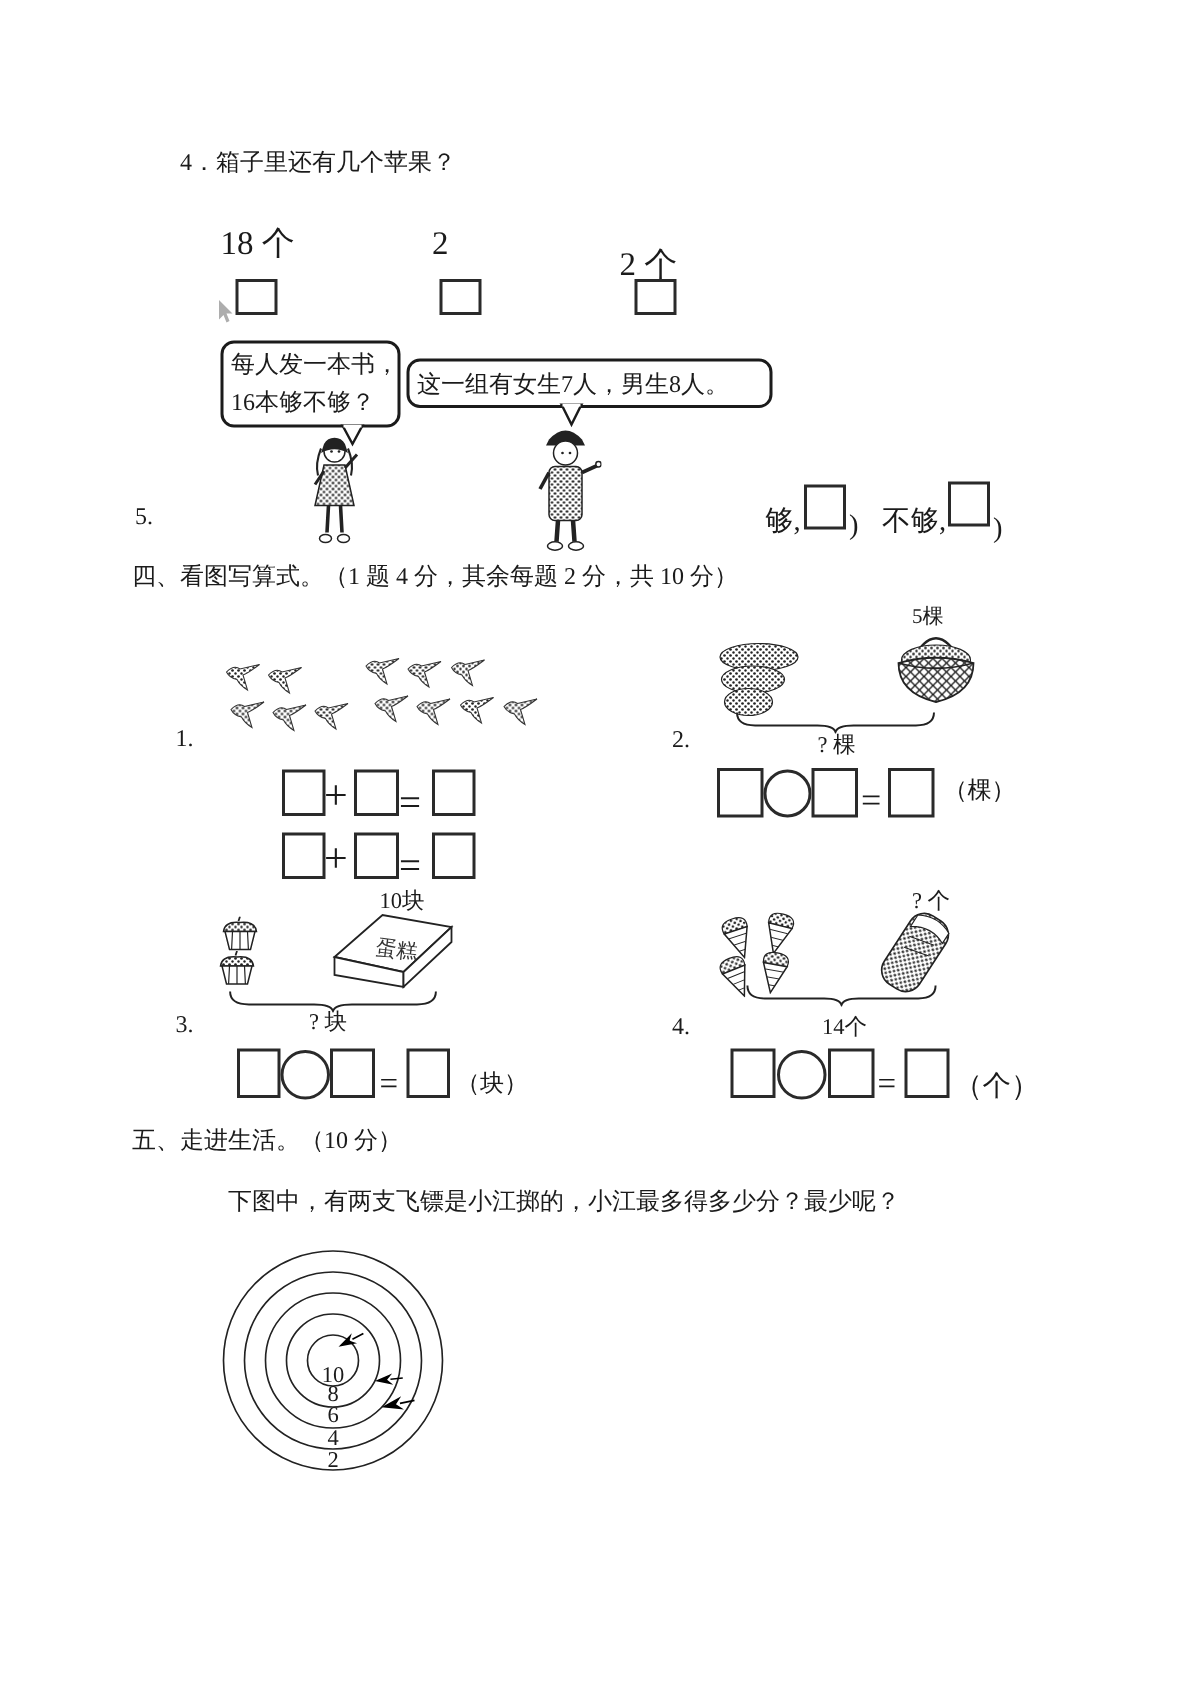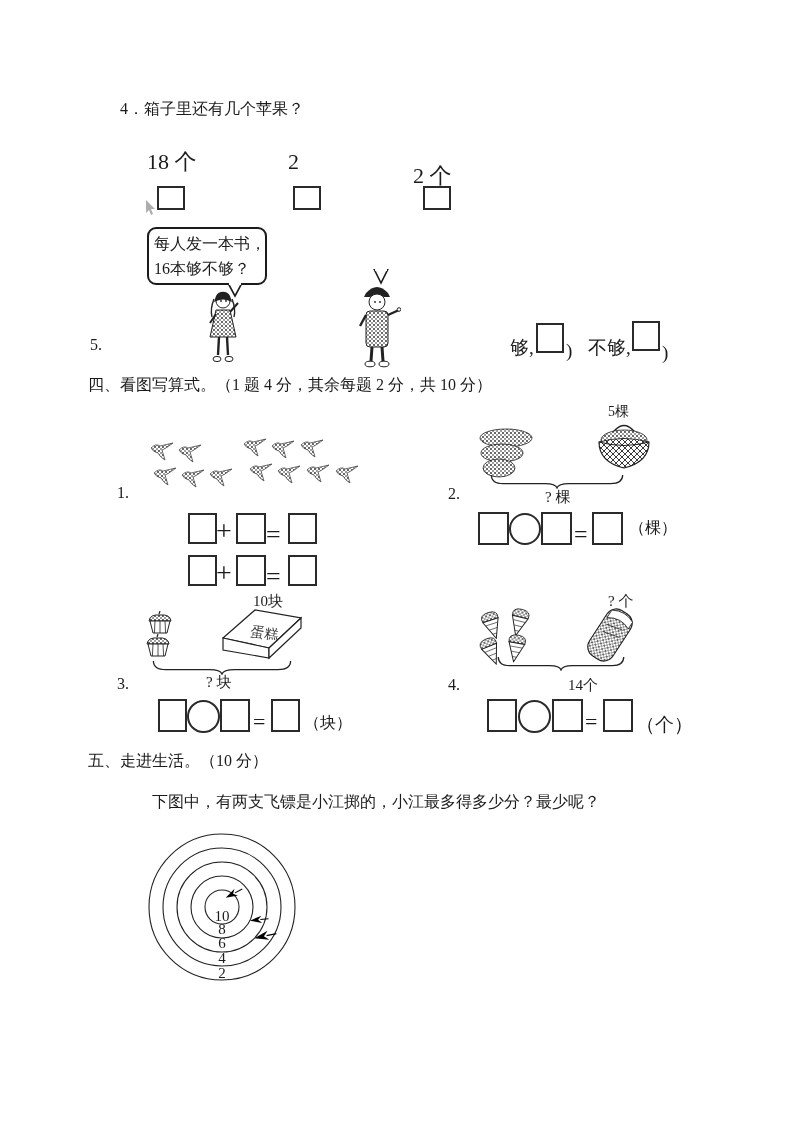--- a/index.html
+++ b/index.html
@@ -62,20 +62,21 @@
   <div class="box" style="left:423px;top:186px;width:28px;height:24px"></div>
   <svg class="svgabs" style="left:145px;top:200px" width="12" height="16">
     <path d="M1,0 L1,13 L4,10 L6,15 L8,14 L6,9 L10,9 Z" fill="#adadad"></path>
   </svg>
 
   <div class="bubble" style="left:147px;top:227px;width:120px;height:58px"><span>每人发一本书，</span><br><span>16本够不够？</span></div>
   <svg class="svgabs" style="left:226px;top:283px" width="18" height="15">
     <path d="M2,0 L9,13 L16,0 Z" fill="#fff" stroke="#1b1b1b" stroke-width="1.6"></path>
     <rect x="3" y="0" width="12" height="2" fill="#fff"></rect>
   </svg>
+  <div class="bubble" style="left:271px;top:239px;width:244px;height:33px;padding-top:4px"><span>这一组有女生7人，男生8人。</span></div>
   <svg class="svgabs" style="left:372px;top:269px" width="18" height="16">
     <path d="M2,0 L9,14 L16,0 Z" fill="#fff" stroke="#1b1b1b" stroke-width="1.6"></path>
     <rect x="3" y="0" width="12" height="2" fill="#fff"></rect>
   </svg>
 
   <svg class="svgabs" style="left:205px;top:289px" width="36" height="78" viewBox="0 0 36 78">
     <circle cx="18" cy="12" r="7" fill="#fff" stroke="#222" stroke-width="1"></circle>
     <path d="M11,7 A8,8 0 0 1 25,7 L27,13 Q18,8 9,13 Z" fill="#222"></path>
     <path d="M9,10 Q5,20 7,28 M27,10 Q31,20 29,28" stroke="#222" stroke-width="1.4" fill="none"></path>
     <circle cx="16" cy="12" r="0.9" fill="#222"></circle>
@@ -226,21 +227,21 @@
     </svg>
   <div class="t f15" style="left:608px;top:593px">? 个</div>
   <svg class="svgabs" style="left:594px;top:606px;transform:rotate(33deg)" width="32" height="58" viewBox="0 0 32 58">
     <rect x="2" y="2" width="28" height="54" rx="11" fill="url(#spk)" stroke="#222" stroke-width="1.1"></rect>
     <path d="M4,16 Q16,8 28,14 L28,6 Q16,0 4,7 Z" fill="#fff" stroke="#222" stroke-width="0.8"></path>
     <path d="M7,22 L24,18 M8,30 L25,26" stroke="#222" stroke-width="0.7"></path>
   </svg>
   <svg class="svgabs" style="left:497px;top:656px" width="128" height="15" viewBox="0 0 100 14" preserveAspectRatio="none">
     <path d="M1,1 Q1,9 10,9 L41,9 Q49,9 50,13 Q51,9 59,9 L90,9 Q99,9 99,1" fill="none" stroke="#222" stroke-width="1.3" vector-effect="non-scaling-stroke"></path>
   </svg>
-  <div class="t f15" style="left:568px;top:677px">14个</div>
+  <div class="t f15" style="left:548px;top:677px">14个</div>
   <div class="box" style="left:487px;top:699px;width:30px;height:33px"></div>
   <div class="circ" style="left:518px;top:700px;width:33px;height:33px"></div>
   <div class="box" style="left:552px;top:699px;width:31px;height:33px"></div>
   <div class="t f22" style="left:585px;top:709px">=</div>
   <div class="box" style="left:603px;top:699px;width:30px;height:33px"></div>
   <div class="t f19" style="left:636px;top:714px">（个）</div>
 
   <div class="t f20 bold" style="left:88px;top:752px">五、走进生活。（10 分）</div>
   <div class="t f20" style="left:152px;top:793px">下图中，有两支飞镖是小江掷的，小江最多得多少分？最少呢？</div>
 

